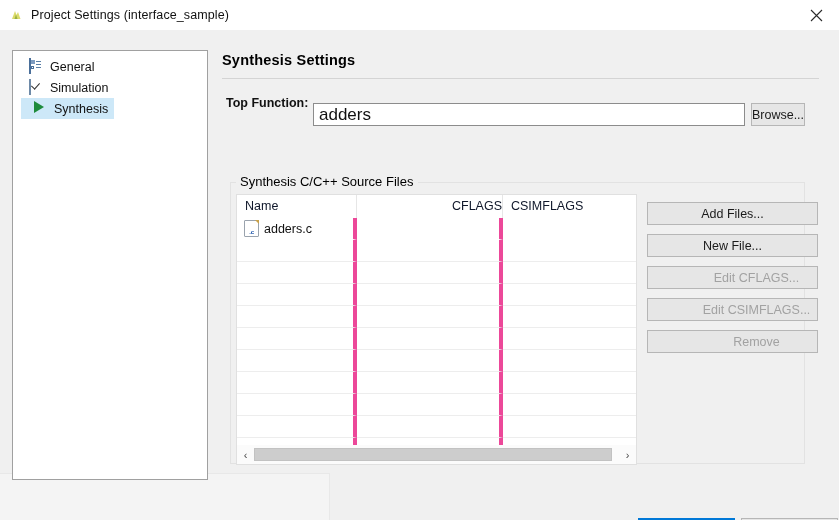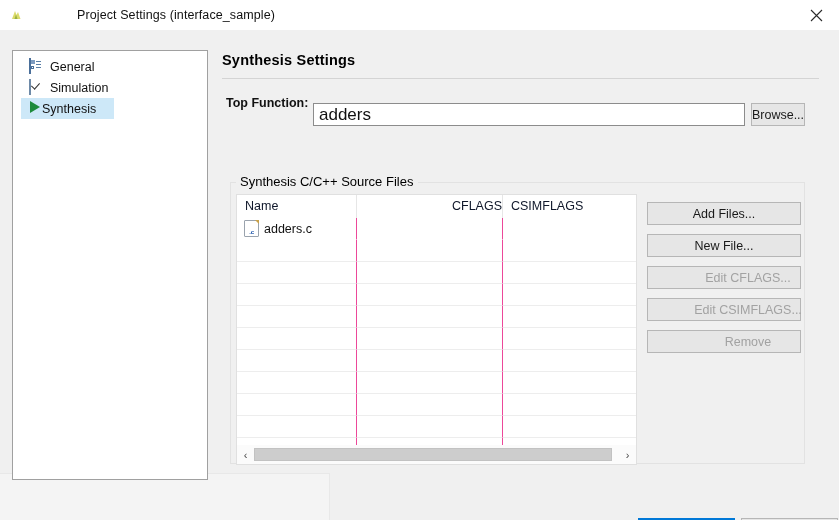--- a/index.html
+++ b/index.html
@@ -21,21 +21,20 @@
   
   .titlebar {
     position: absolute;
     left: 0; top: 0;
     width: 839px;
     height: 30px;
     background: #ffffff;
     display: flex;
     align-items: center;
     box-sizing: border-box;
-    gap: 46px;
   }
   .titlebar-icon {
     width: 16px;
     height: 16px;
     margin-left: 8px;
     margin-right: 7px;
     position: relative;
     flex: 0 0 auto;
   }
   .titlebar-title {
@@ -113,22 +112,21 @@
     display: flex;
     align-items: center;
     padding-left: 16px;
     box-sizing: border-box;
     white-space: nowrap;
   }
   .tree-item.selected {
     background: #cdE8f8;
     width: 93px;
     margin-left: 8px;
-    padding-left: 0;
-    text-align: center;
+    padding-left: 12px;
   }
   .tree-ic {
     width: 16px;
     height: 16px;
     margin-right: 5px;
     flex: 0 0 auto;
     position: relative;
   }
   .tree-label {
     font-size: 12.5px;
@@ -320,21 +318,21 @@
   .col-csim   { width: 133px; border-right: none !important; }
 
   .tbl-body { position: relative; }
   .tr {
     display: flex;
     height: 22px;
     box-sizing: border-box;
   }
   .tr .td {
     box-sizing: border-box;
-    border-right: 1px solid #ec4899;
+    border-right: 4px solid #ec4899;
     border-bottom: 1px solid #ededed;
     height: 22px;
     display: flex;
     align-items: center;
     padding-left: 7px;
     font-size: 12.5px;
     color: #111;
     white-space: nowrap;
   }
   .tr .td.col-csim { border-right: none; }
@@ -405,21 +403,21 @@
     height: 13px;
     background: #cdcdcd;
     border: 1px solid #c2c2c2;
     box-sizing: border-box;
   }
 
   
   .side-btn {
     position: absolute;
     left: 647px;
-    width: 154px;
+    width: 171px;
     height: 23px;
   }
   .sb1 { top: 172px; }
   .sb2 { top: 204px; }
   .sb3 { top: 236px; }
   .sb4 { top: 268px; }
   .sb5 { top: 300px; }
 
   
   .btn-ok {

